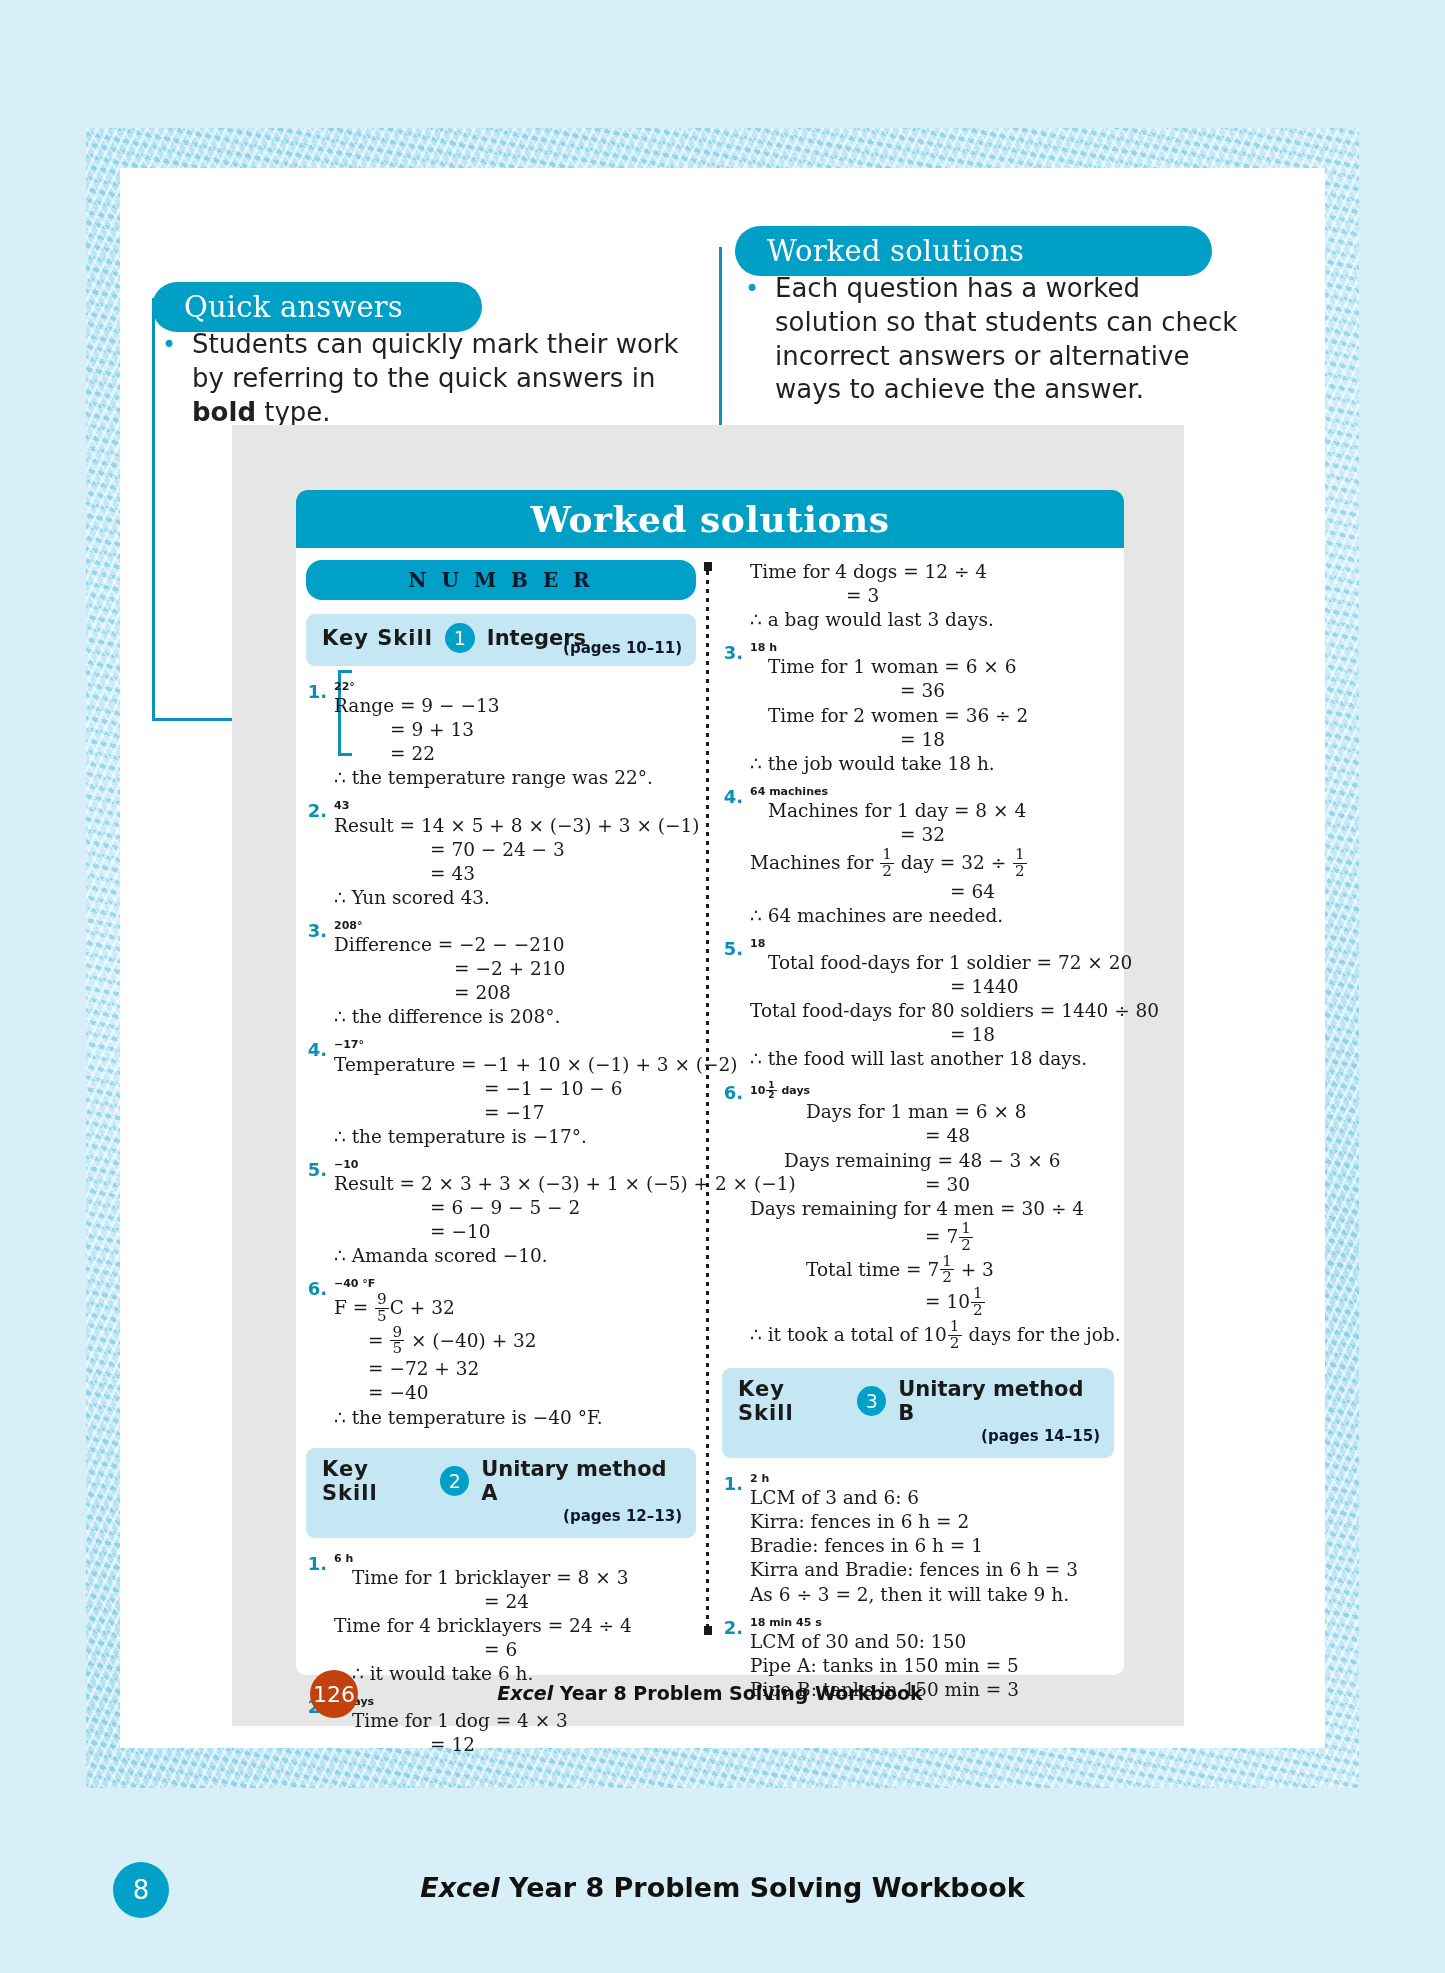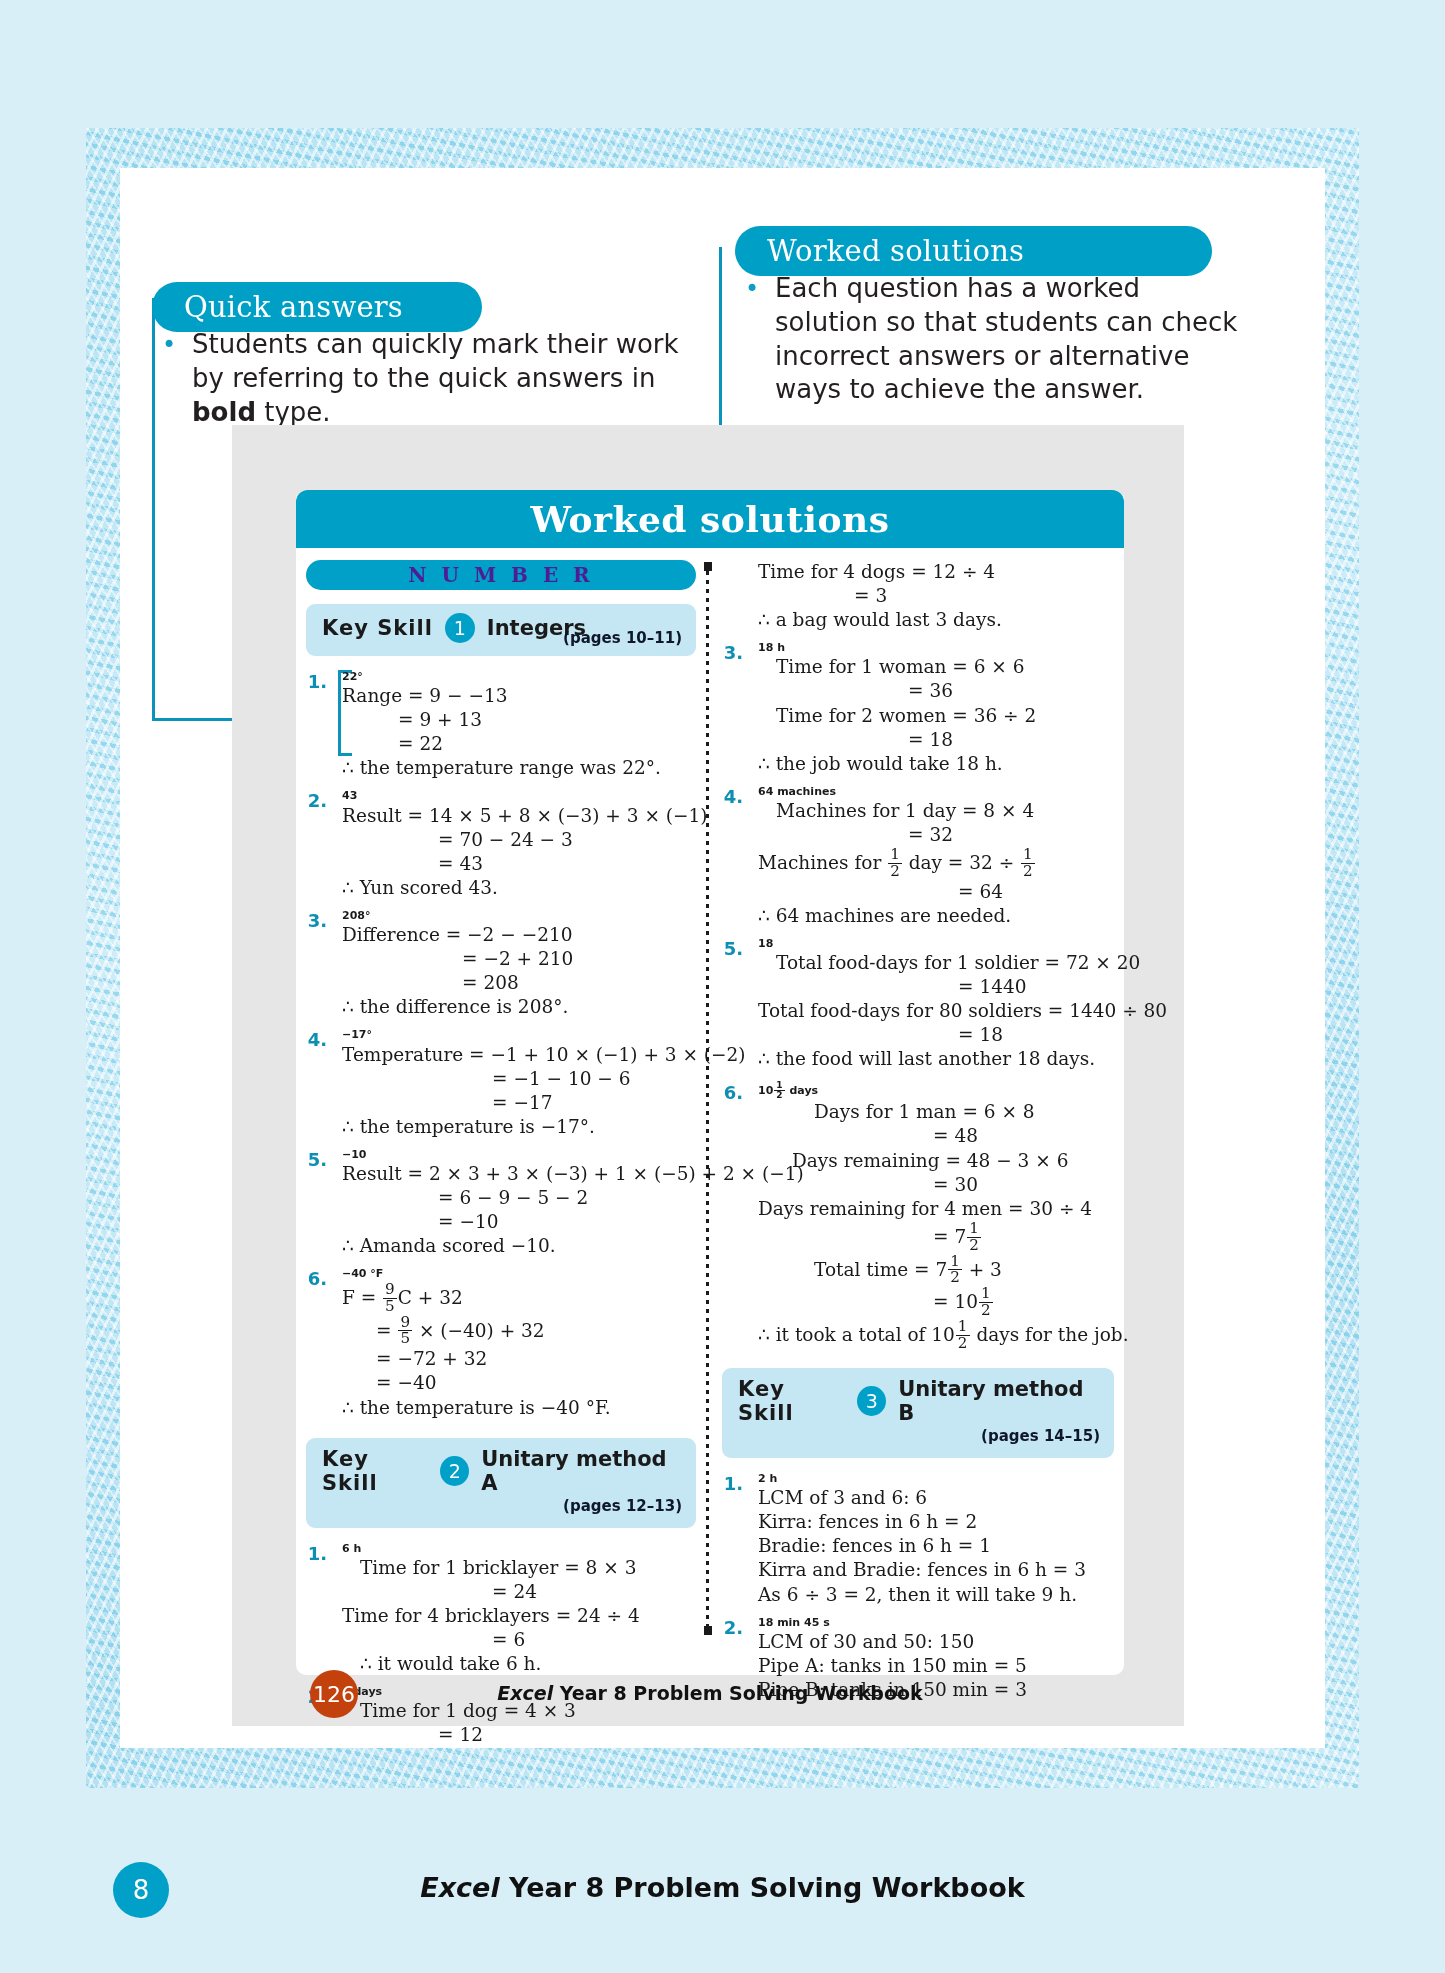--- a/index.html
+++ b/index.html
@@ -94,23 +94,23 @@
     background-image:linear-gradient(#1a1a1a 50%, rgba(255,255,255,0) 0%);
     background-size:3px 9px; background-repeat:repeat-y;
   }
   .div-cap{ position:absolute; left:704px; width:8px; height:9px; background:#1a1a1a; }
   #cap-top{ top:562px; }
   #cap-bottom{ top:1626px; }
 
   
   .strand{
     background:#00a0c8;
-    color:#4c1d95;
+    color:#0f172a;
     border-radius:16px;
-    height:30px;
+    height:40px;
     display:flex; align-items:center; justify-content:center;
     font-family:"DejaVu Serif", serif;
     font-weight:700;
     font-size:20px;
     letter-spacing:4px;
     margin-bottom:14px;
   }
 
   
   .keyskill{
@@ -141,21 +141,21 @@
   }
   .ks-pages{
     font-family:"DejaVu Sans", sans-serif;
     font-size:15px; font-weight:700; color:#0f172a;
     text-align:right;
     margin-top:2px;
   }
   .ks-pages.inline{ position:absolute; right:14px; bottom:9px; }
 
   
-  .qitem{ display:flex; margin-bottom:9px; font-family:"DejaVu Serif", serif;gap:8px; }
+  .qitem{ display:flex; margin-bottom:9px; font-family:"DejaVu Serif", serif; }
   .qnum{
     width:28px; flex:0 0 28px; text-align:right;
     color:#0d8fb4; font-weight:700; font-size:18px;
     padding-right:7px;
     font-family:"DejaVu Sans", sans-serif;
     padding-top:1px;
   }
   .qbody{ flex:1; font-size:18.5px; line-height:1.30; color:#1a1a1a; }
   .ans{ font-weight:700; font-family:"DejaVu Sans", sans-serif; font-size:11px; }
   .wl{ display:block; white-space:nowrap; }

